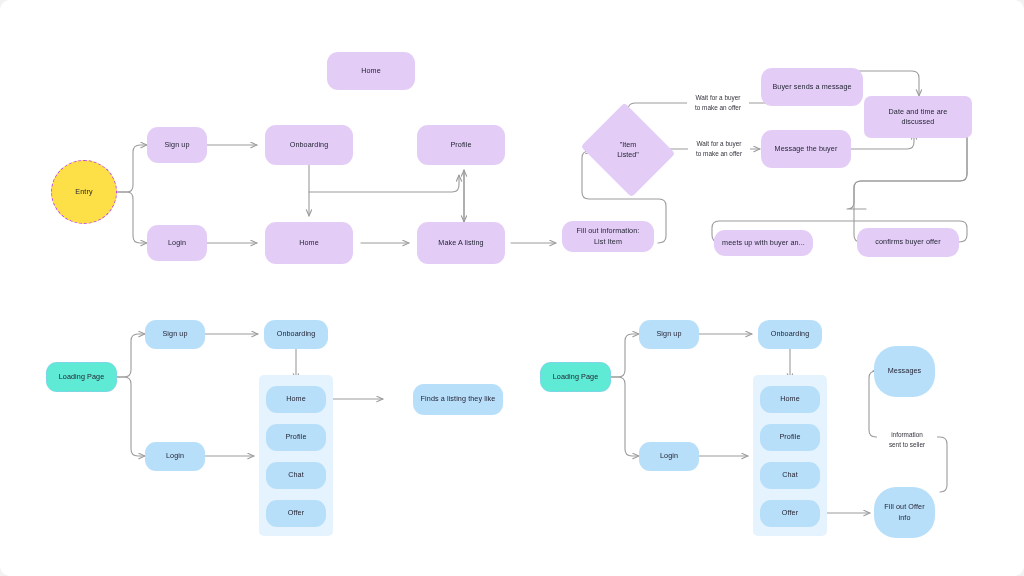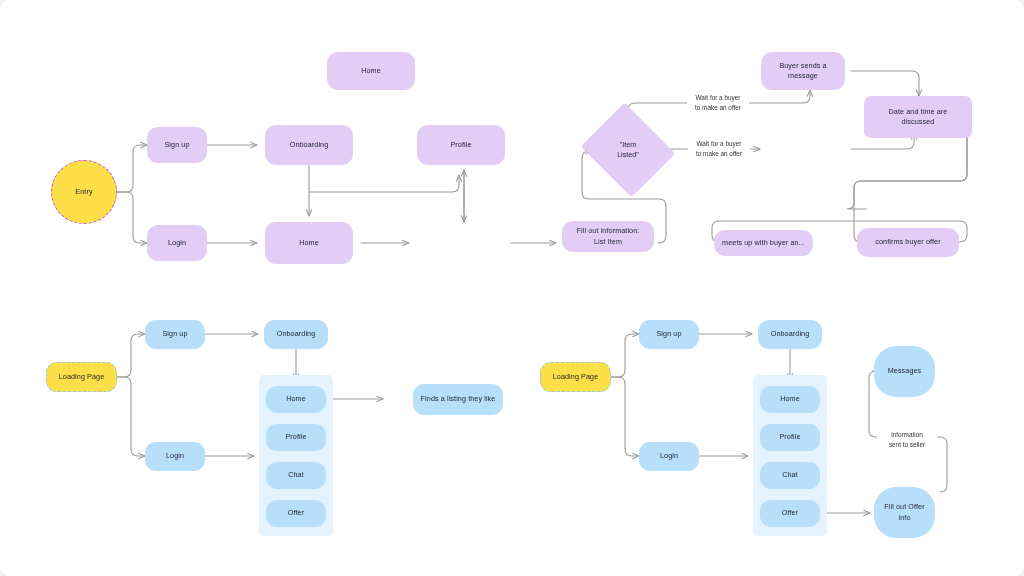--- a/index.html
+++ b/index.html
@@ -78,21 +78,21 @@
   
   .n-blue {
     background: #b8dffa;
     border-radius: 11px;
   }
   .n-blue-soft {
     background: #b8dffa;
     border-radius: 22px;
   }
   .n-blue-dashed {
-    background: #fde047;
+    background: #5eead4;
     border: 1.4px dashed #8fc9ef;
     border-radius: 11px;
   }
   .group-box {
     position: absolute;
     background: #e4f3fd;
     border-radius: 5px;
   }
   .edge-label {
     position: absolute;
@@ -197,36 +197,42 @@
     </div>
 
     <div class="node n-purple" style="left:417px;top:125px;width:88px;height:40px;">
       <span>Profile</span>
     </div>
 
     <div class="node n-purple" style="left:265px;top:222px;width:88px;height:42px;">
       <span>Home</span>
     </div>
 
+    <div class="node n-purple" style="left:417px;top:222px;width:88px;height:42px;">
+      <span>Make A listing</span>
+    </div>
 
     <div class="node n-purple" style="left:562px;top:221px;width:92px;height:31px;">
       <span>Fill out information:
 List Item</span>
     </div>
 
     <div class="n-diamond-wrap" style="left:592px;top:119px;width:72px;height:62px;">
       <div class="n-diamond-shape"></div>
       <div class="n-diamond-label">"Item
 Listed"</div>
     </div>
 
-    <div class="node n-purple" style="left:761px;top:52px;width:84px;height:38px;">
+    <div class="node n-purple" style="left:761px;top:68px;width:102px;height:38px;">
       <span>Buyer sends a message</span>
     </div>
 
+    <div class="node n-purple" style="left:761px;top:130px;width:90px;height:38px;">
+      <span>Message the buyer</span>
+    </div>
 
     <div class="node n-purple" style="left:864px;top:96px;width:108px;height:42px;border-radius:7px;">
       <span>Date and time are
 discussed</span>
     </div>
 
     <div class="node n-purple" style="left:714px;top:230px;width:99px;height:26px;">
       <span>meets up with buyer an...</span>
     </div>
 

